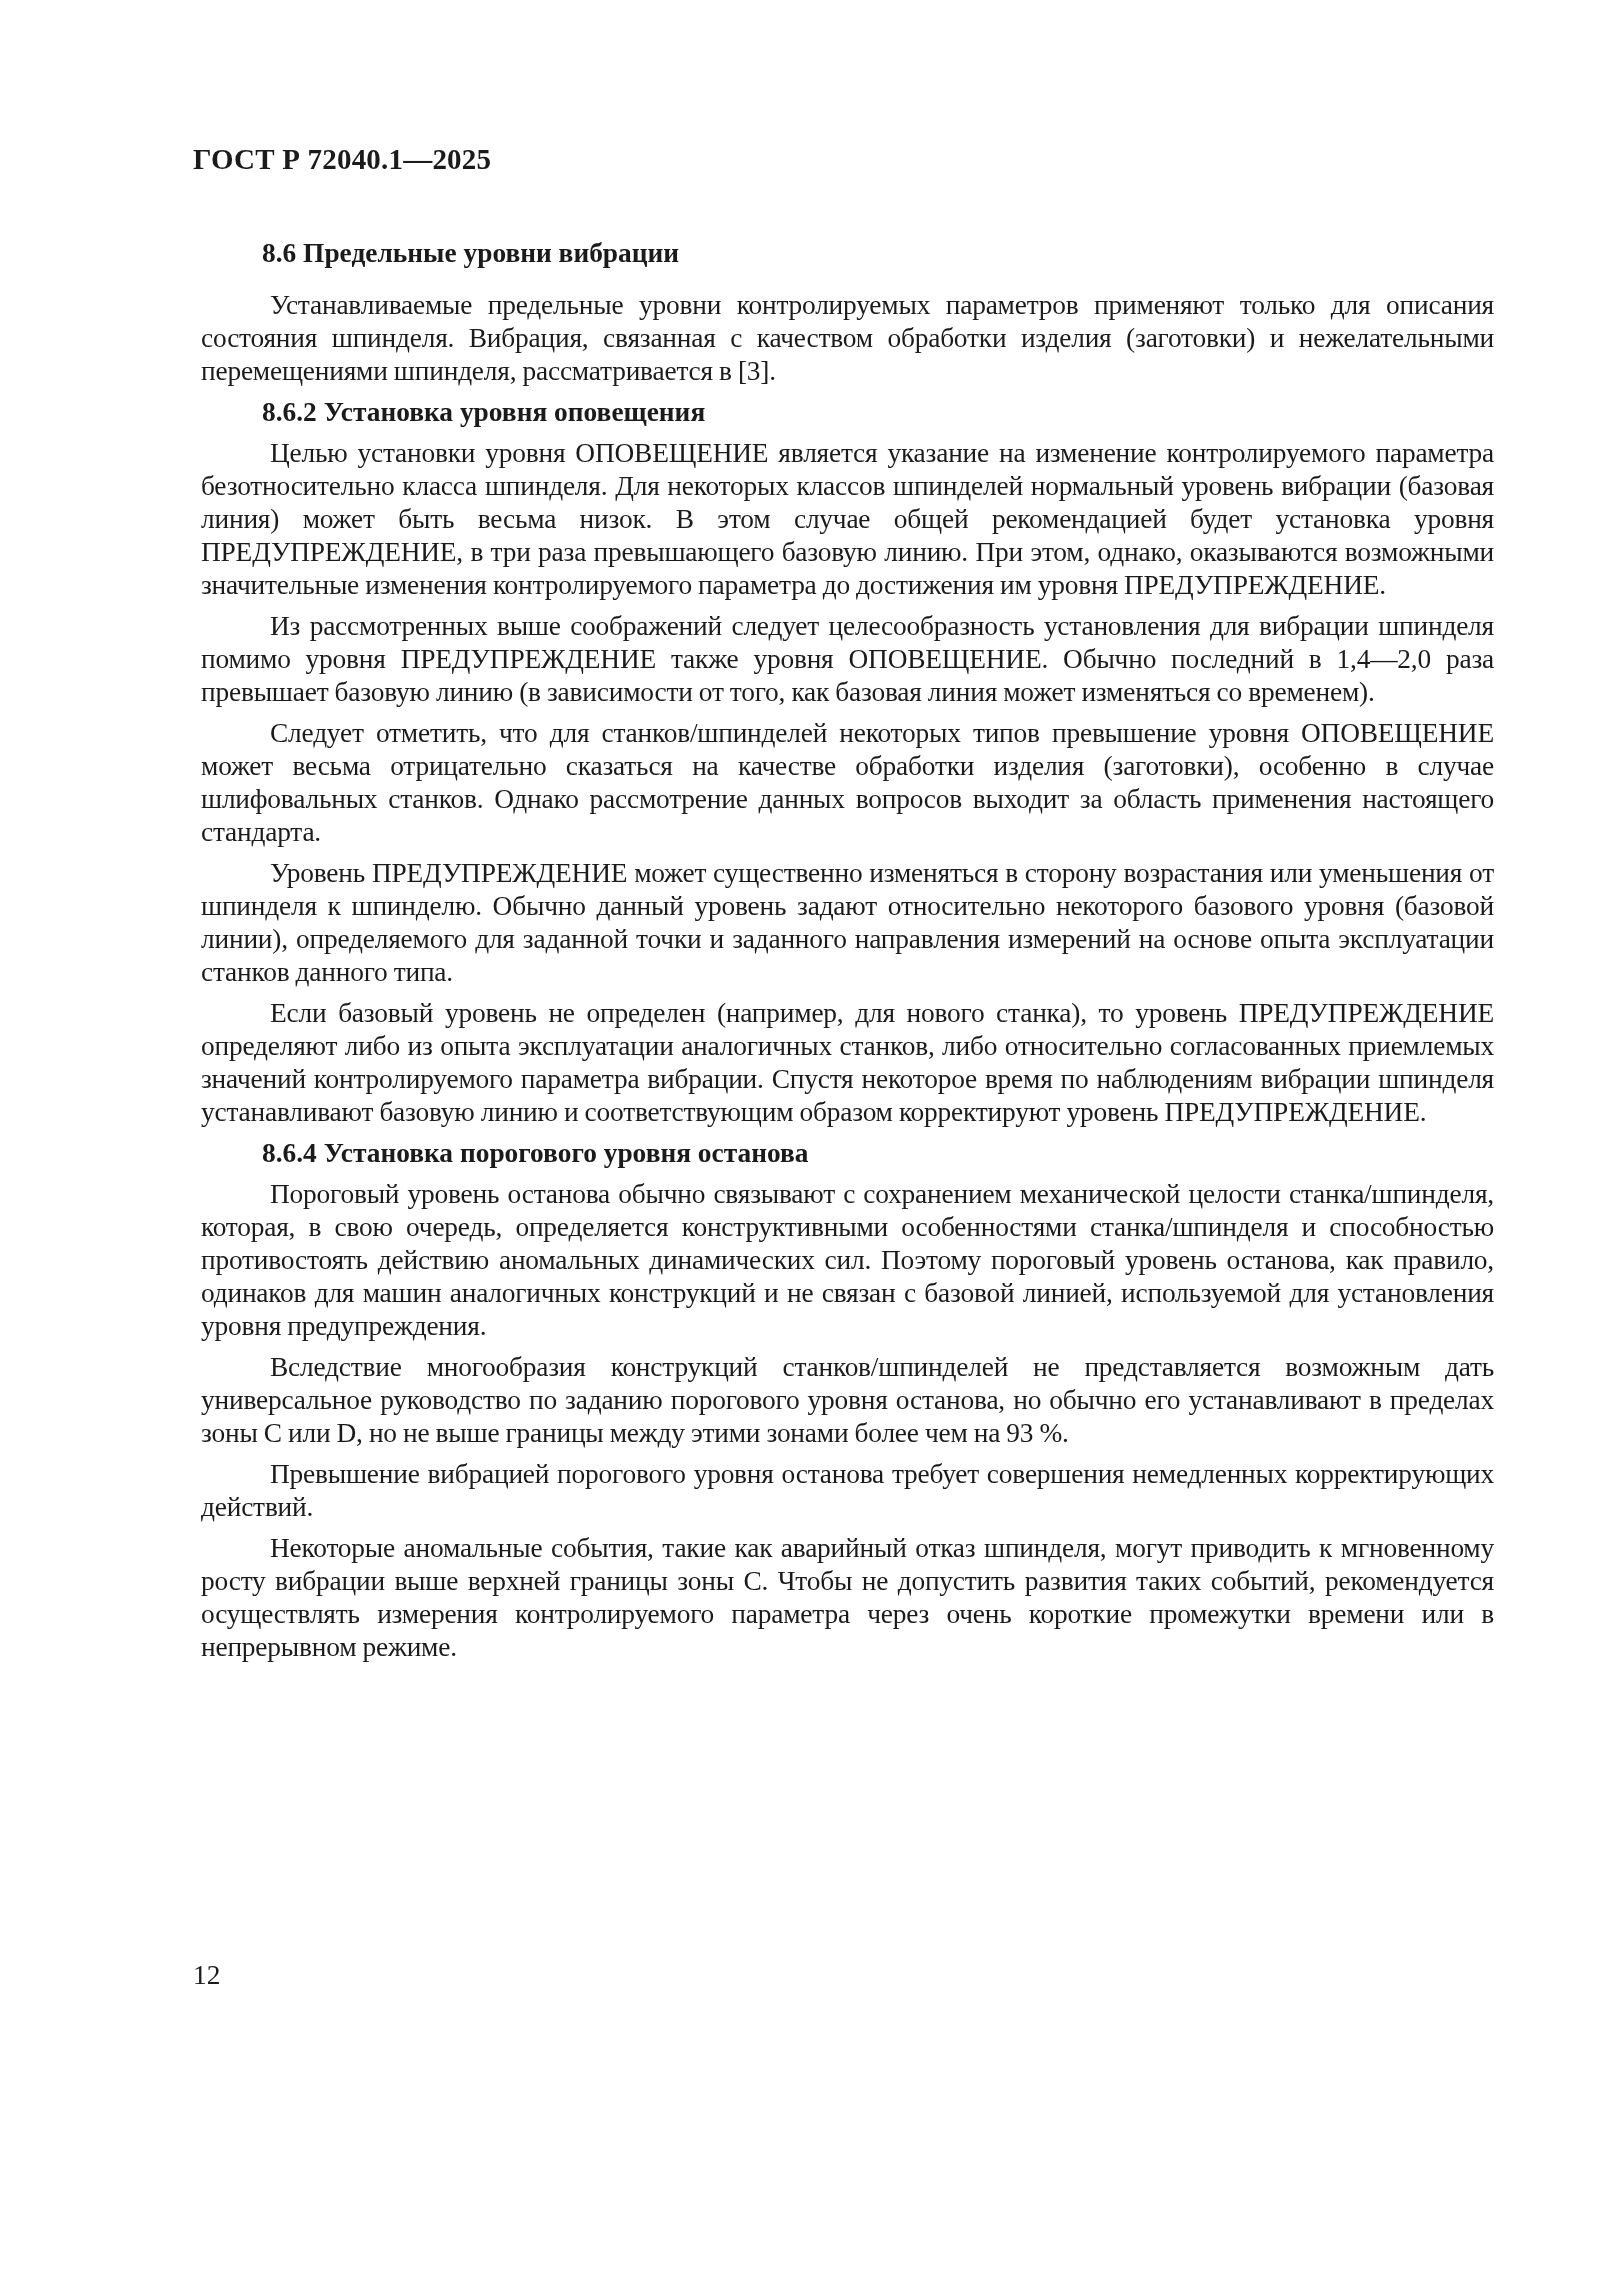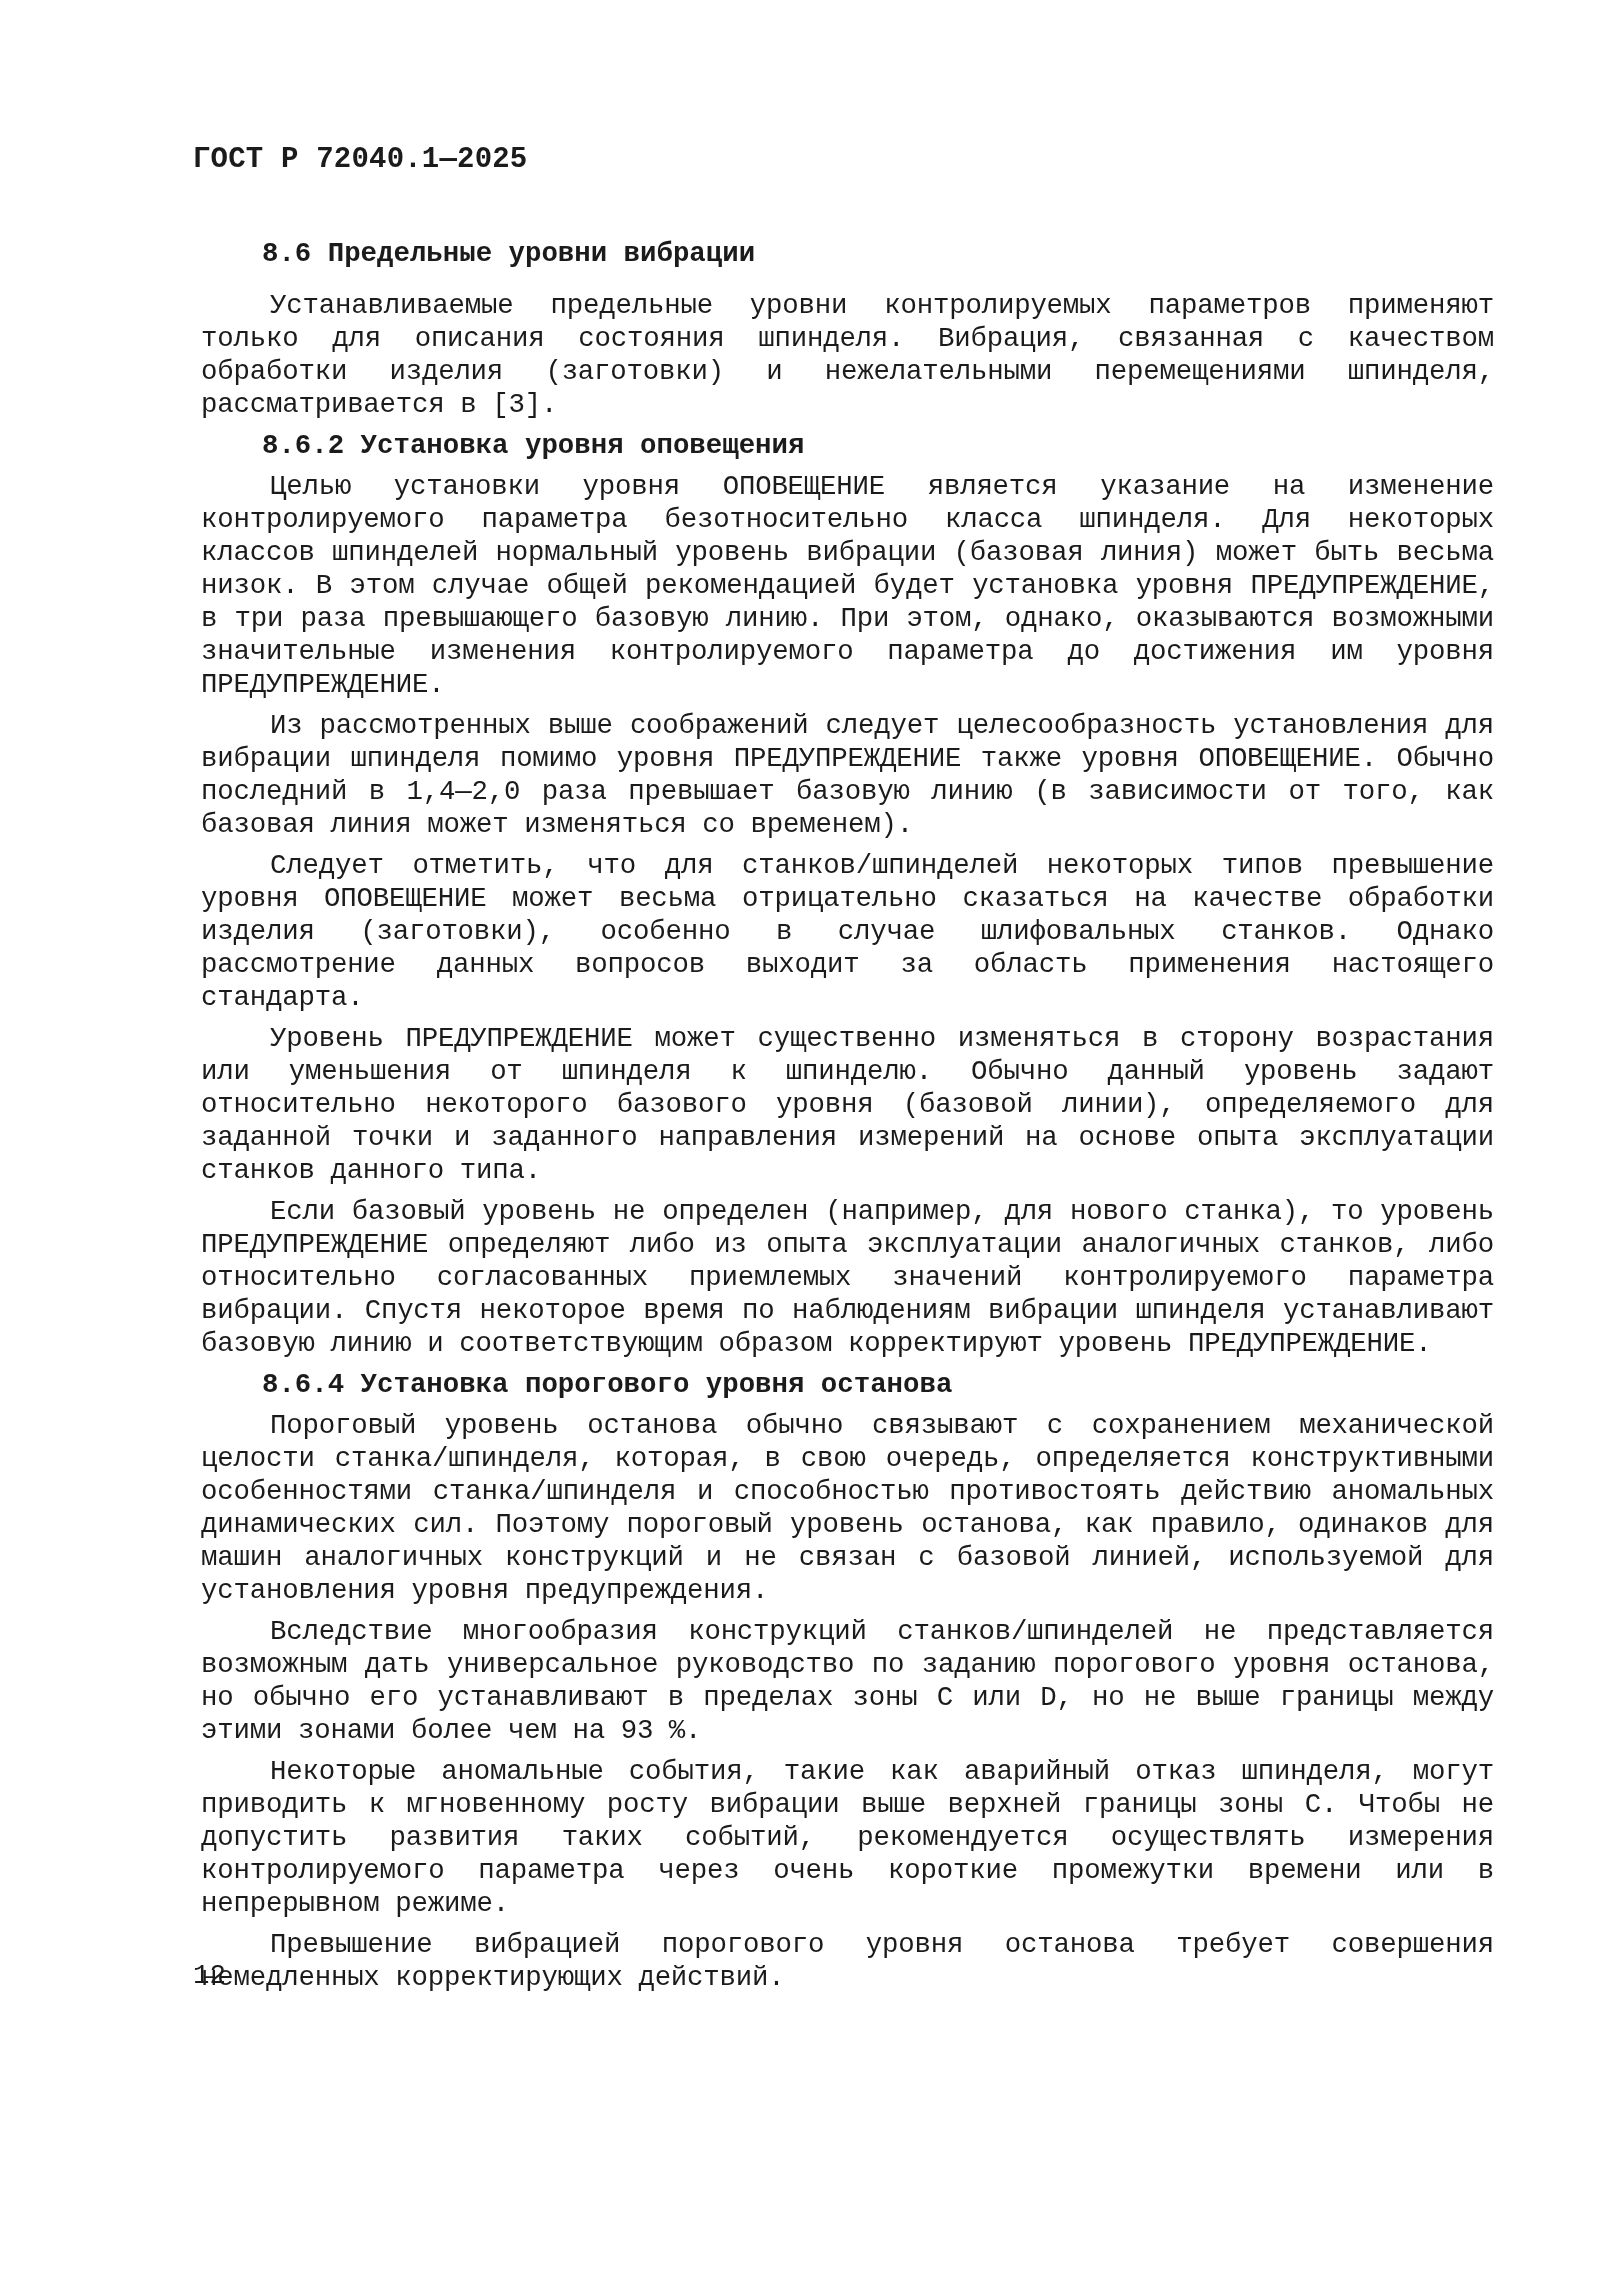--- a/index.html
+++ b/index.html
@@ -5,21 +5,21 @@
   html, body {
     margin: 0;
     padding: 0;
     background: #ffffff;
   }
   .page {
     position: relative;
     width: 1621px;
     height: 2293px;
     background: #ffffff;
-    font-family: Liberation Mono, monospace;
+    font-family: Liberation Serif, serif;
     color: #1b1b1b;
     overflow: hidden;
   }
   .doc-header {
     position: absolute;
     left: 193px;
     top: 143px;
     font-size: 29px;
     font-weight: bold;
     letter-spacing: 0.2px;
@@ -69,20 +69,20 @@
     <p>Устанавливаемые предельные уровни контролируемых параметров применяют только для описания состояния шпинделя. Вибрация, связанная с качеством обработки изделия (заготовки) и нежелательными перемещениями шпинделя, рассматривается в [3].</p>
     <div class="h3">8.6.2 Установка уровня оповещения</div>
     <p>Целью установки уровня ОПОВЕЩЕНИЕ является указание на изменение контролируемого параметра безотносительно класса шпинделя. Для некоторых классов шпинделей нормальный уровень вибрации (базовая линия) может быть весьма низок. В этом случае общей рекомендацией будет установка уровня ПРЕДУПРЕЖДЕНИЕ, в три раза превышающего базовую линию. При этом, однако, оказываются возможными значительные изменения контролируемого параметра до достижения им уровня ПРЕДУПРЕЖДЕНИЕ.</p>
     <p>Из рассмотренных выше соображений следует целесообразность установления для вибрации шпинделя помимо уровня ПРЕДУПРЕЖДЕНИЕ также уровня ОПОВЕЩЕНИЕ. Обычно последний в 1,4—2,0 раза превышает базовую линию (в зависимости от того, как базовая линия может изменяться со временем).</p>
     <p>Следует отметить, что для станков/шпинделей некоторых типов превышение уровня ОПОВЕЩЕНИЕ может весьма отрицательно сказаться на качестве обработки изделия (заготовки), особенно в случае шлифовальных станков. Однако рассмотрение данных вопросов выходит за область применения настоящего стандарта.</p>
     <p>Уровень ПРЕДУПРЕЖДЕНИЕ может существенно изменяться в сторону возрастания или уменьшения от шпинделя к шпинделю. Обычно данный уровень задают относительно некоторого базового уровня (базовой линии), определяемого для заданной точки и заданного направления измерений на основе опыта эксплуатации станков данного типа.</p>
     <p>Если базовый уровень не определен (например, для нового станка), то уровень ПРЕДУПРЕЖДЕНИЕ определяют либо из опыта эксплуатации аналогичных станков, либо относительно согласованных приемлемых значений контролируемого параметра вибрации. Спустя некоторое время по наблюдениям вибрации шпинделя устанавливают базовую линию и соответствующим образом корректируют уровень ПРЕДУПРЕЖДЕНИЕ.</p>
     <div class="h3">8.6.4 Установка порогового уровня останова</div>
     <p>Пороговый уровень останова обычно связывают с сохранением механической целости станка/шпинделя, которая, в свою очередь, определяется конструктивными особенностями станка/шпинделя и способностью противостоять действию аномальных динамических сил. Поэтому пороговый уровень останова, как правило, одинаков для машин аналогичных конструкций и не связан с базовой линией, используемой для установления уровня предупреждения.</p>
     <p>Вследствие многообразия конструкций станков/шпинделей не представляется возможным дать универсальное руководство по заданию порогового уровня останова, но обычно его устанавливают в пределах зоны C или D, но не выше границы между этими зонами более чем на 93 %.</p>
+    <p>Превышение вибрацией порогового уровня останова требует совершения немедленных корректирующих действий.</p>
     <p>Некоторые аномальные события, такие как аварийный отказ шпинделя, могут приводить к мгновенному росту вибрации выше верхней границы зоны C. Чтобы не допустить развития таких событий, рекомендуется осуществлять измерения контролируемого параметра через очень короткие промежутки времени или в непрерывном режиме.</p>
-    <p>Превышение вибрацией порогового уровня останова требует совершения немедленных корректирующих действий.</p>
   </div>
 
   <div class="page-number">12</div>
 
 </div>
 
 
 </body></html>

